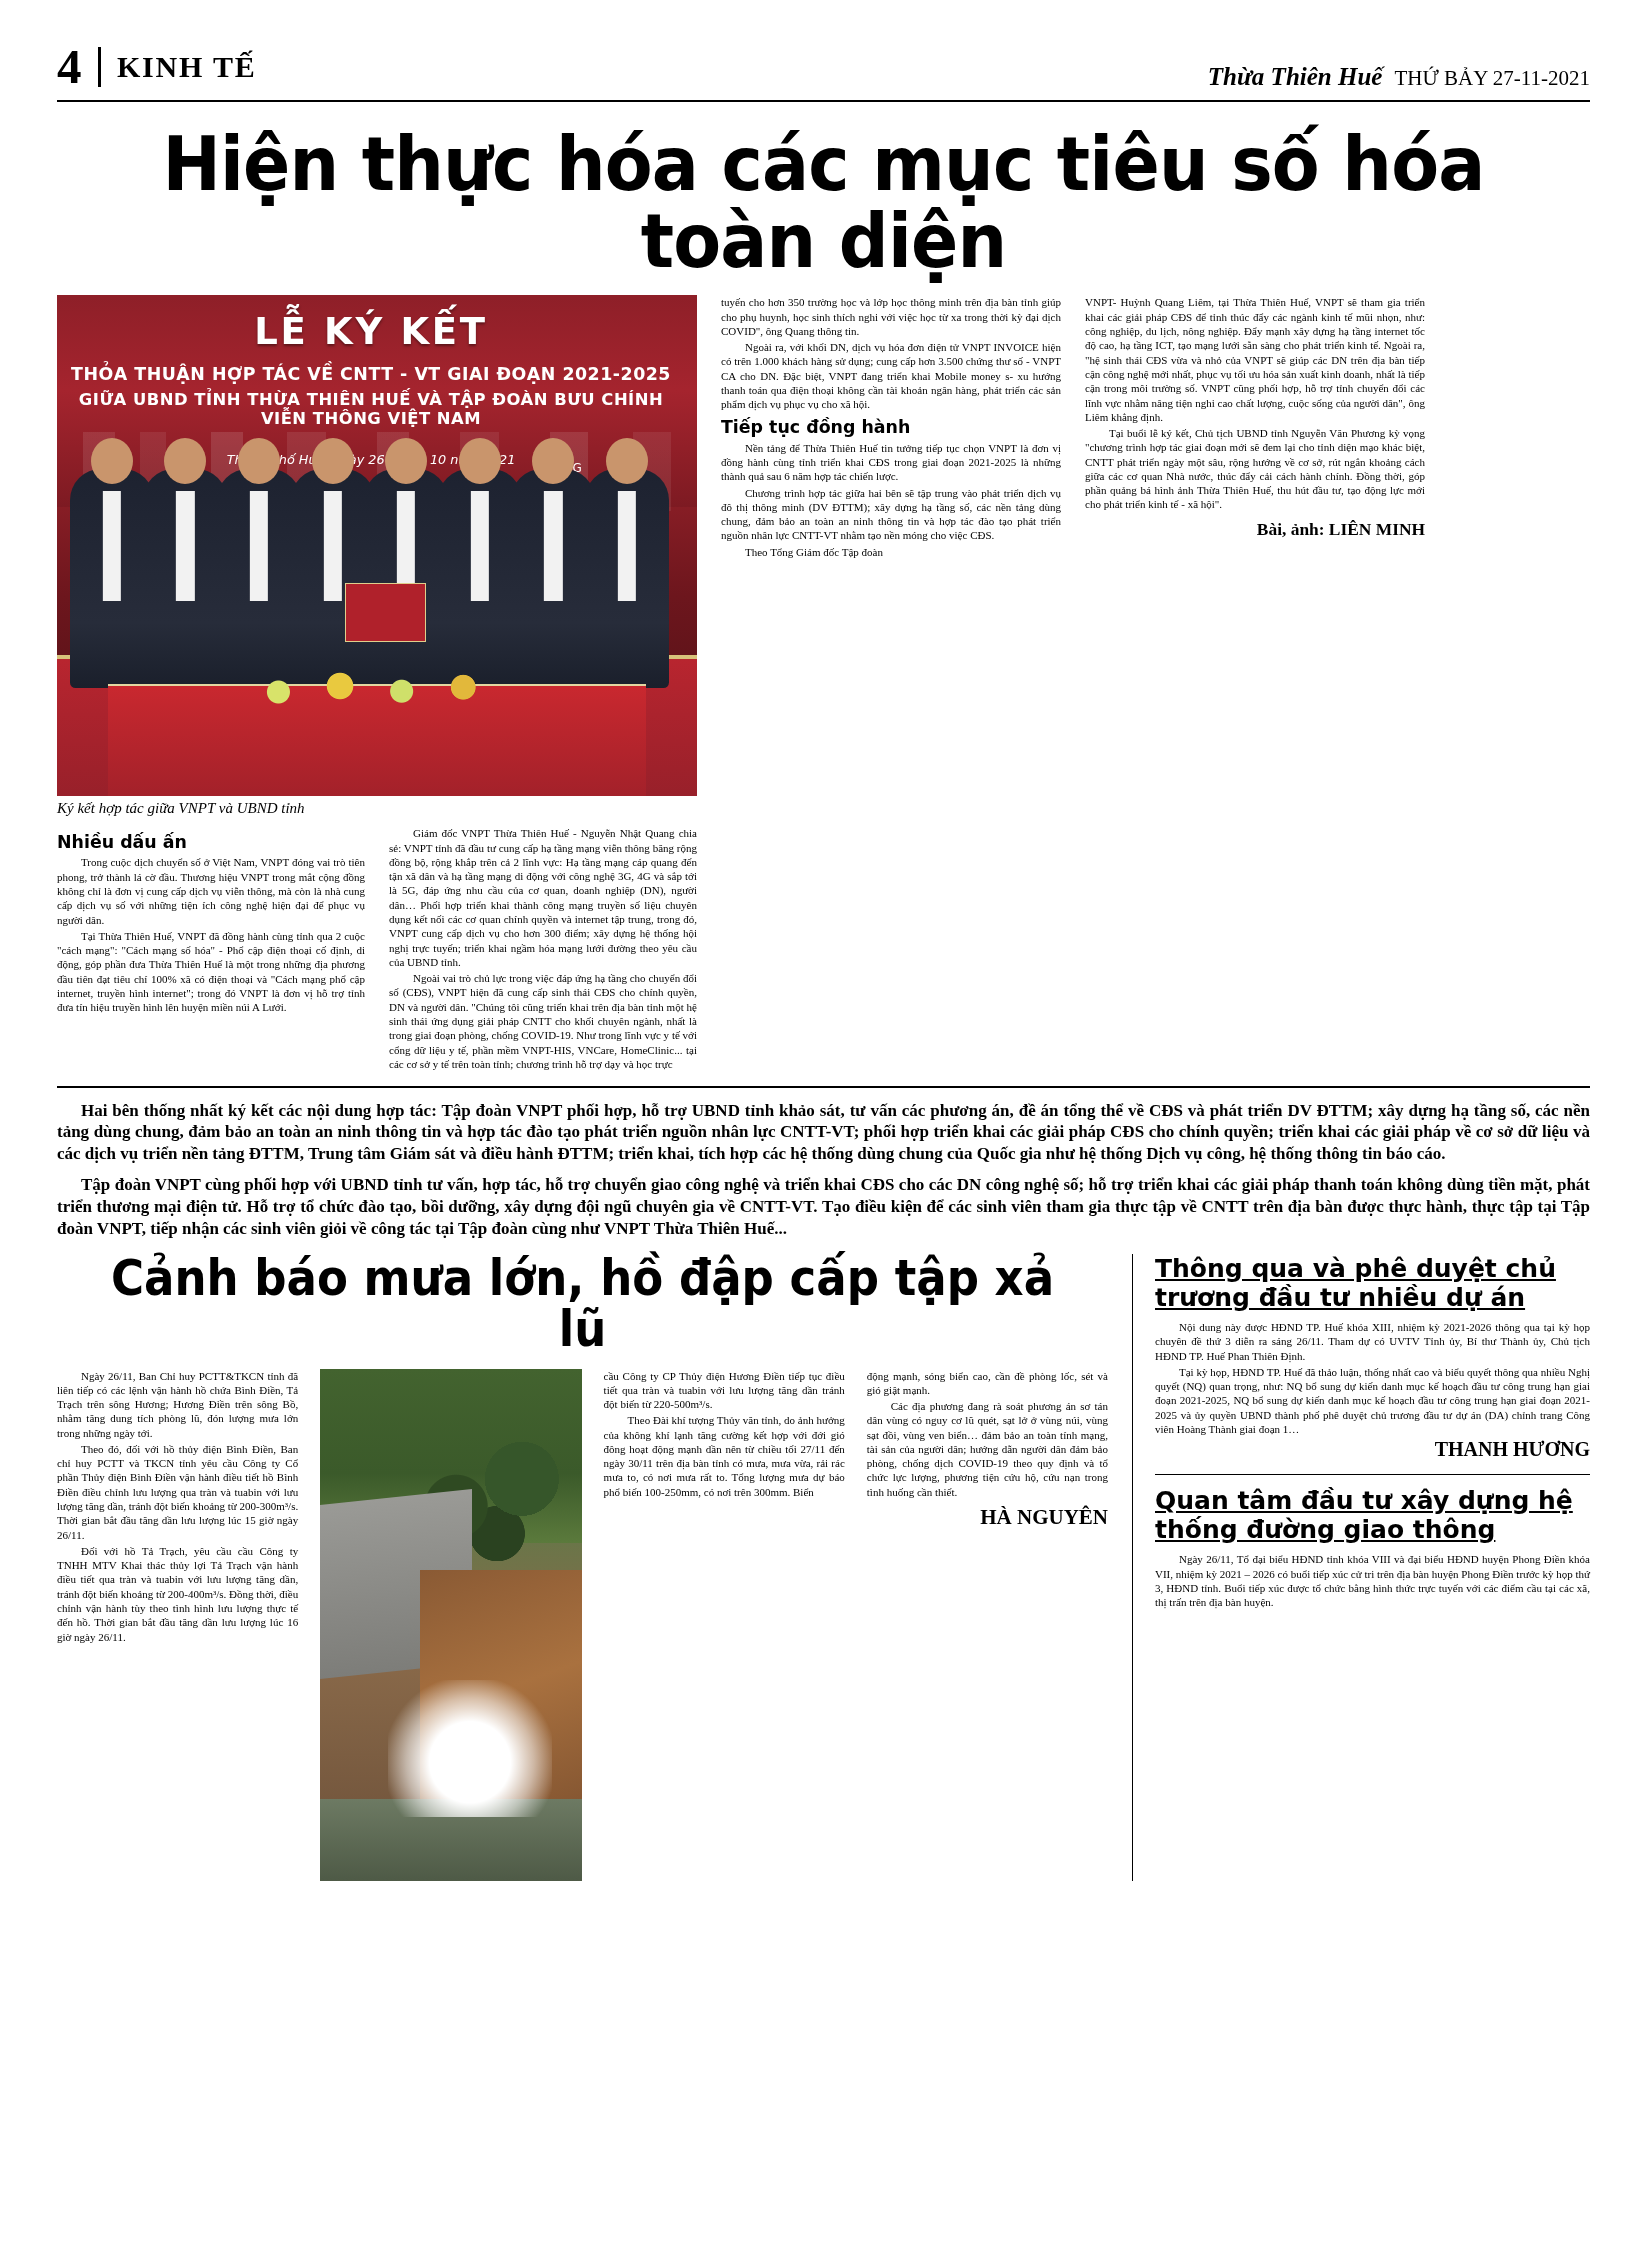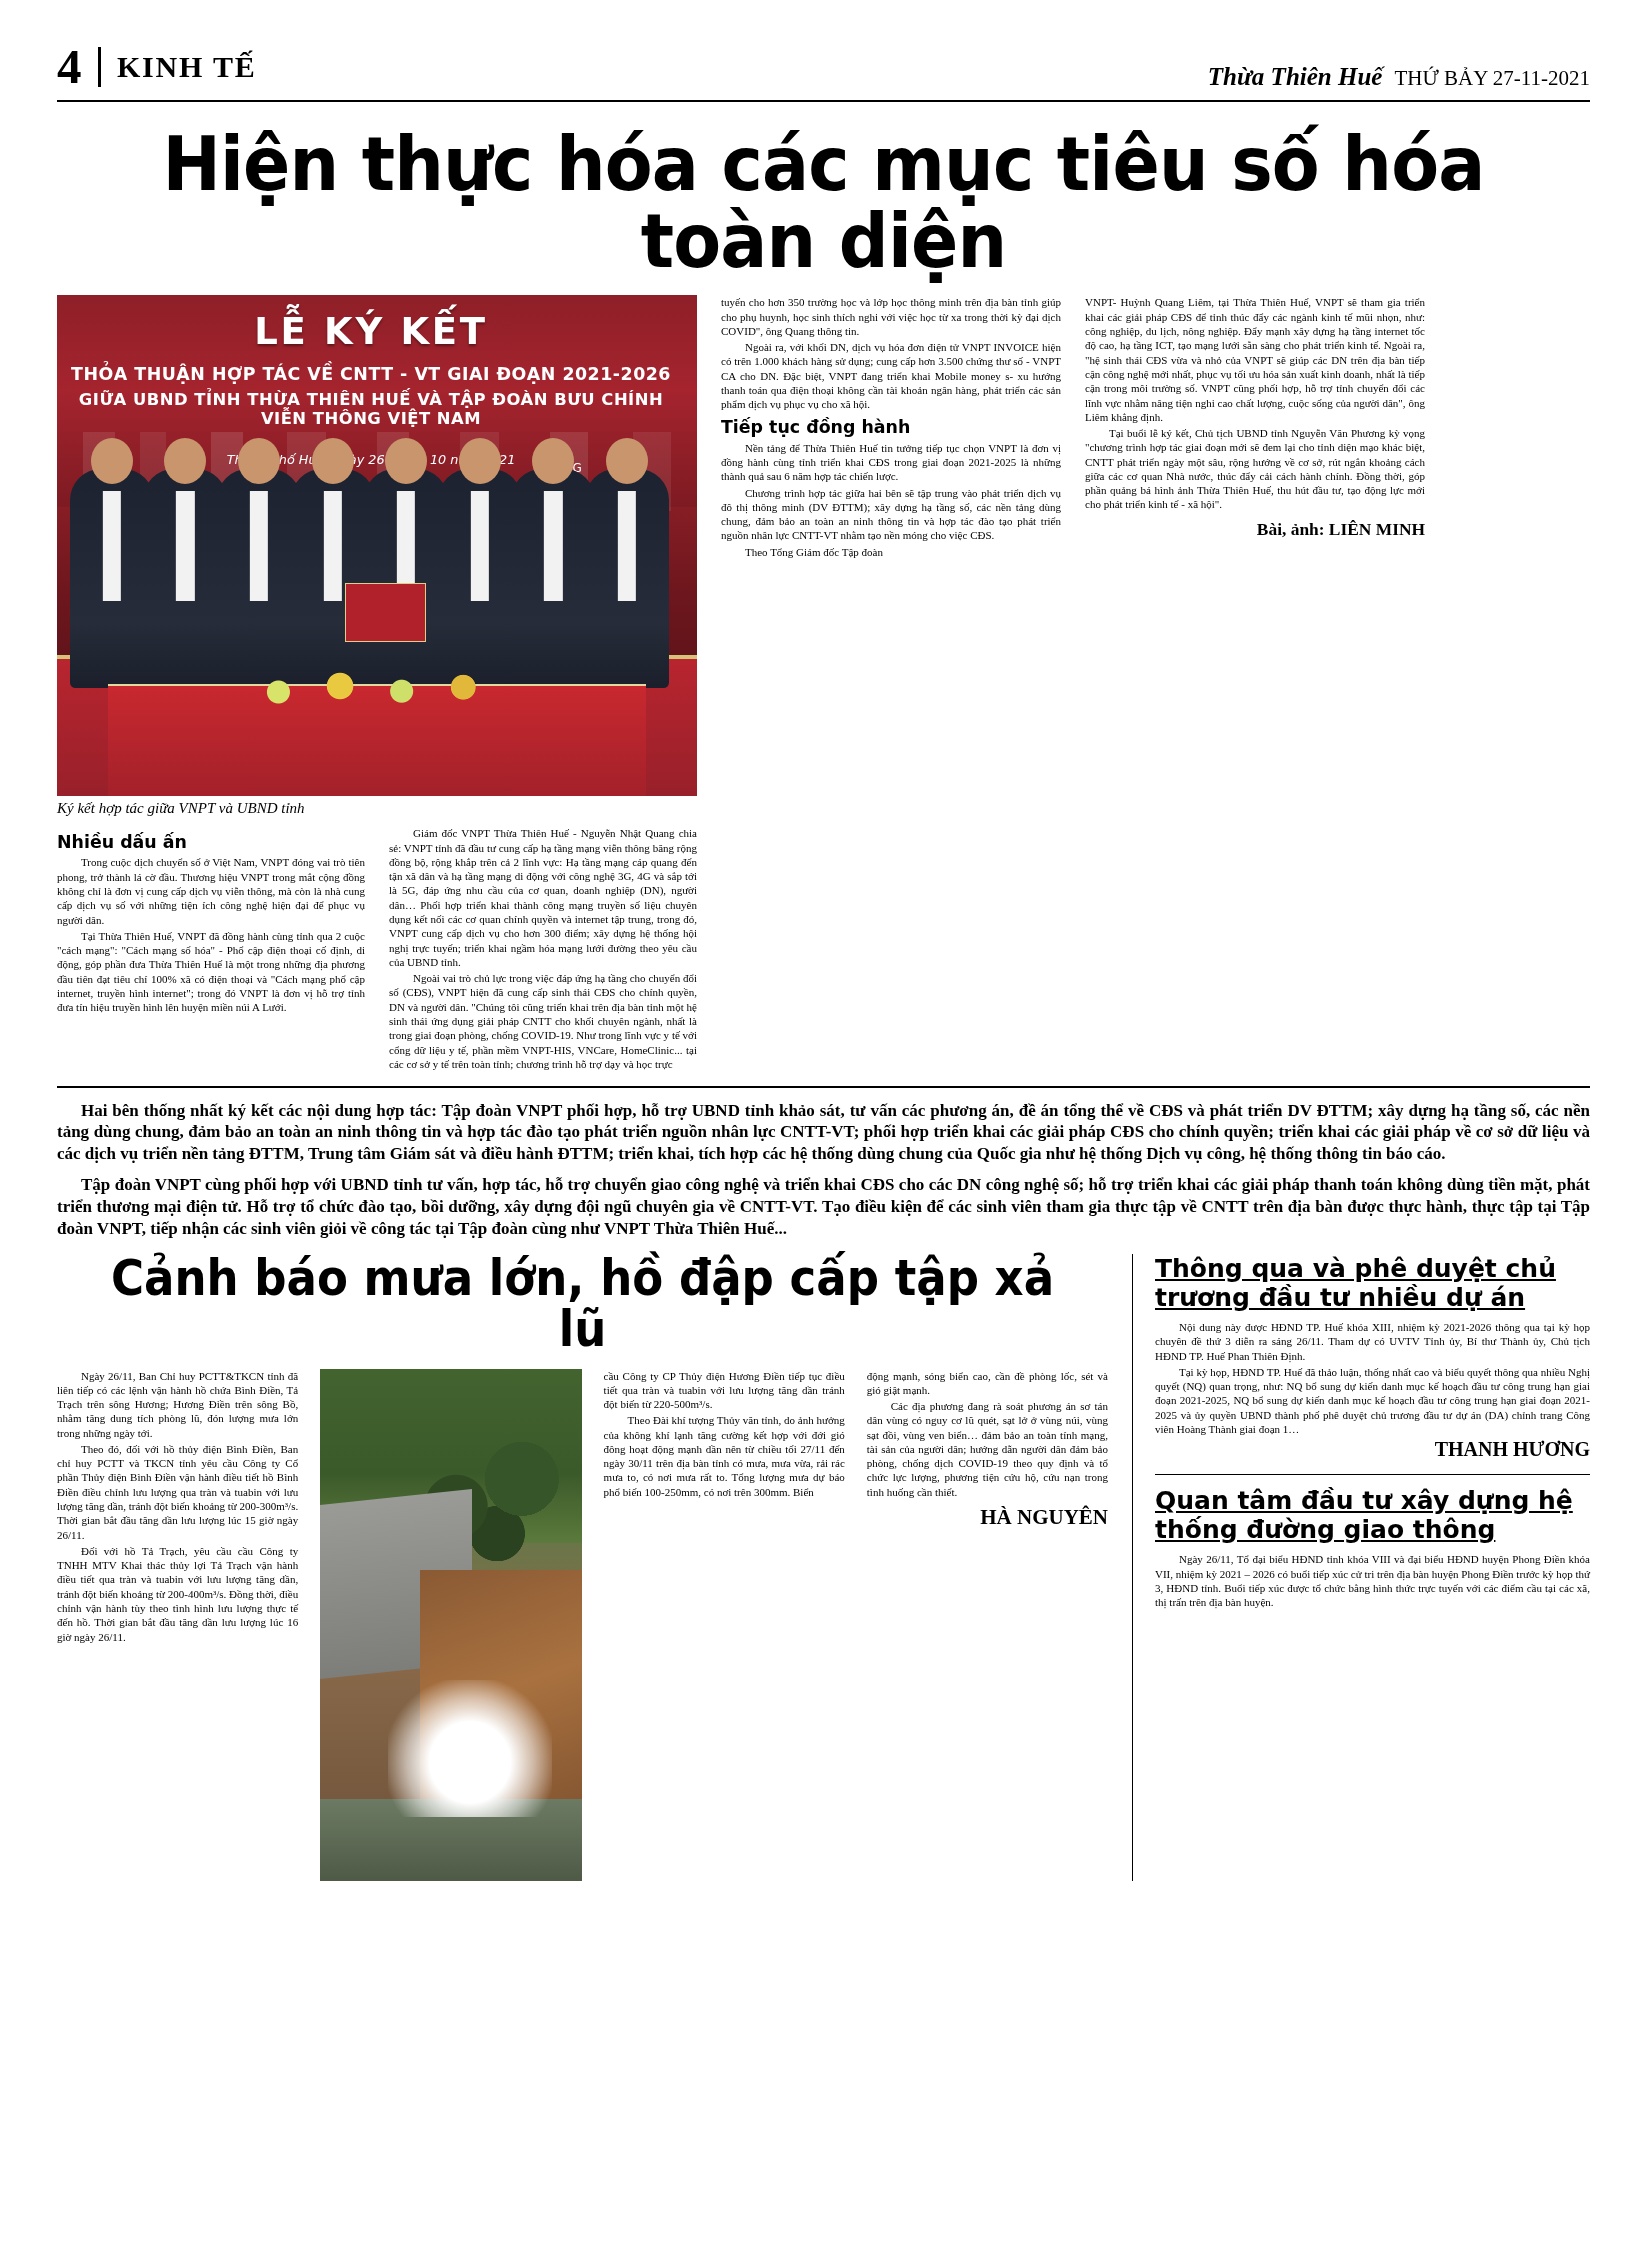--- a/index.html
+++ b/index.html
@@ -301,21 +301,21 @@
   <div class="top-article">
 
     <div class="col-wide">
 
       <div class="photo-wrap">
         <div class="photo">
           <div class="banner-top"></div>
           <div class="skyline"></div>
           <div class="banner-text">
             <div class="bt1">LỄ KÝ KẾT</div>
-            <div class="bt2">THỎA THUẬN HỢP TÁC VỀ CNTT - VT GIAI ĐOẠN 2021-2026</div>
+            <div class="bt2">THỎA THUẬN HỢP TÁC VỀ CNTT - VT GIAI ĐOẠN 2021-2025</div>
             <div class="bt3">GIỮA UBND TỈNH THỪA THIÊN HUẾ VÀ TẬP ĐOÀN BƯU CHÍNH VIỄN THÔNG VIỆT NAM</div>
             <div class="bt4">Thành phố Huế, ngày 26 tháng 10 năm 2021</div>
           </div>
           <div class="tag4g">4G</div>
           <div class="tag5g">5G</div>
           <div class="stage"></div>
           <div class="figure-row">
             <div class="fig f1">
                 <div class="tie"></div>
               </div>

